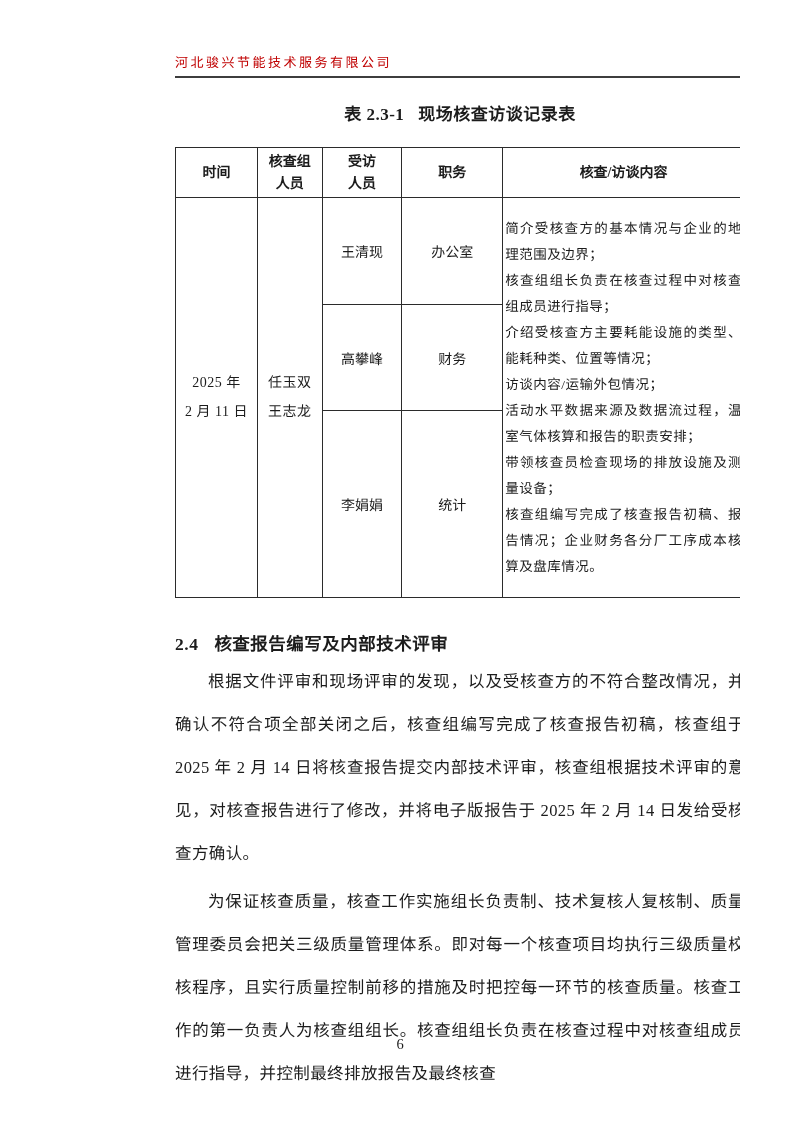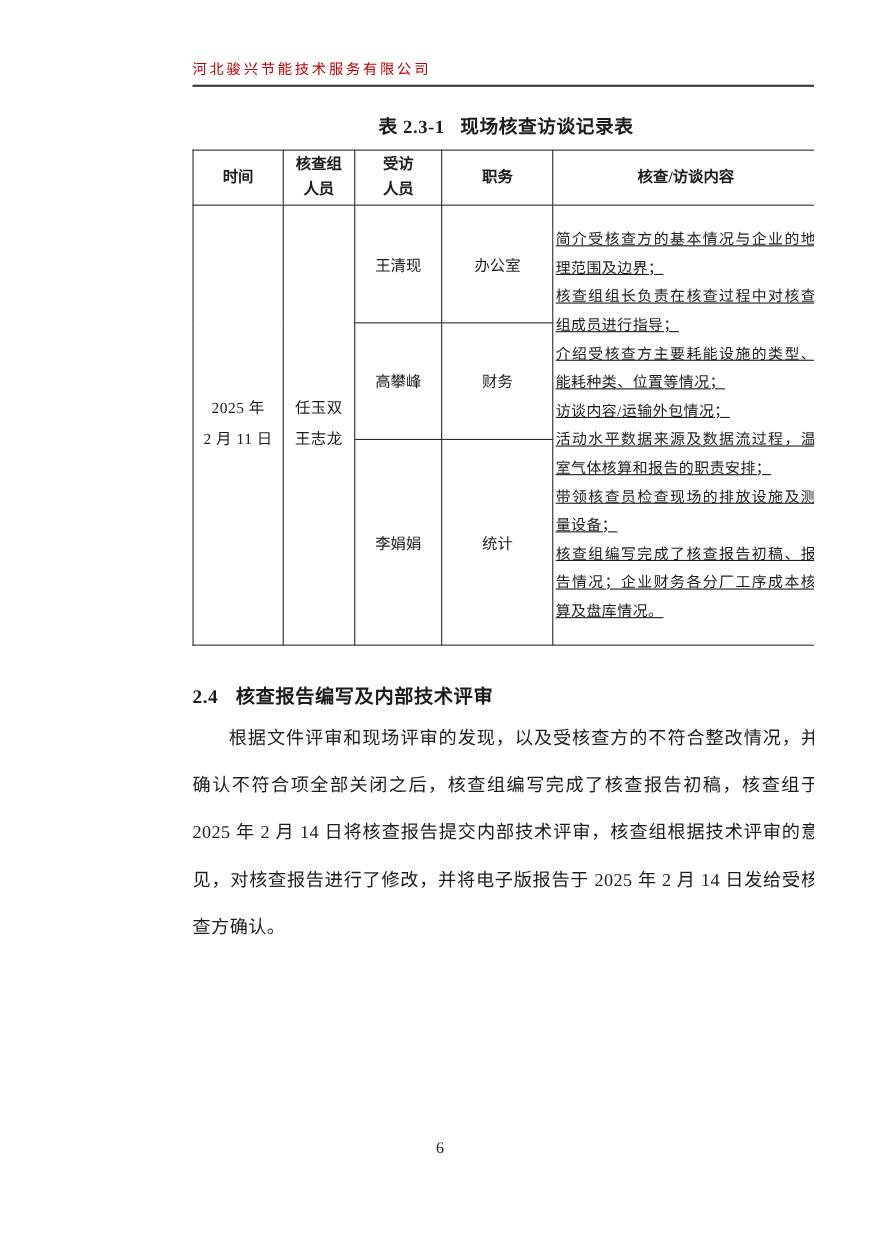--- a/index.html
+++ b/index.html
@@ -36,21 +36,21 @@
     margin-top: 22px;
     text-align: center;
     font-size: 17px;
     font-weight: bold;
     letter-spacing: 0.5px;
   }
   .table-title .t-label { margin-right: 14px; margin-top: 16px; }
   
   table.record {
     width: 100%;
-    margin-top: 10px;
+    margin-top: 22px;
     border-collapse: collapse;
     table-layout: fixed;
   }
   table.record th, table.record td {
     border: 1px solid #2b2b2b;
     text-align: center;
     vertical-align: middle;
     font-size: 14px;
     padding: 2px;
   }
@@ -65,21 +65,20 @@
   tr.sub-row-3 { height: 187px; }
   td.time-cell, td.team-cell {
     font-size: 14.5px;
     line-height: 2.05;
     letter-spacing: 0.5px;
   }
   td.content-cell {
     text-align: left;
     vertical-align: top;
     padding: 5px 6px 4px 9px;
-    text-decoration: underline;
   }
   .content-item {
     font-size: 13.5px;
     line-height: 26px;
     text-align: justify;
     text-justify: inter-ideograph;
     letter-spacing: 0.5px;
   }
   
   .section-heading {
@@ -168,19 +167,20 @@
           <td>统计</td>
         </tr>
       </tbody>
     </table>
 
     <div class="section-heading">
       <span class="sec-num">2.4</span><span>核查报告编写及内部技术评审</span>
     </div>
 
     <p class="body-para">根据文件评审和现场评审的发现，以及受核查方的不符合整改情况，并确认不符合项全部关闭之后，核查组编写完成了核查报告初稿，核查组于 2025 年 2 月 14 日将核查报告提交内部技术评审，核查组根据技术评审的意见，对核查报告进行了修改，并将电子版报告于 2025 年 2 月 14 日发给受核查方确认。</p>
+    <p class="body-para">为保证核查质量，核查工作实施组长负责制、技术复核人复核制、质量管理委员会把关三级质量管理体系。即对每一个核查项目均执行三级质量校核程序，且实行质量控制前移的措施及时把控每一环节的核查质量。核查工作的第一负责人为核查组组长。核查组组长负责在核查过程中对核查组成员进行指导，并控制最终排放报告及最终核查</p>
 
   </div>
 
   <div class="page-footer">
     <span>6</span>
   </div>
 </div>
 
 </body></html>

